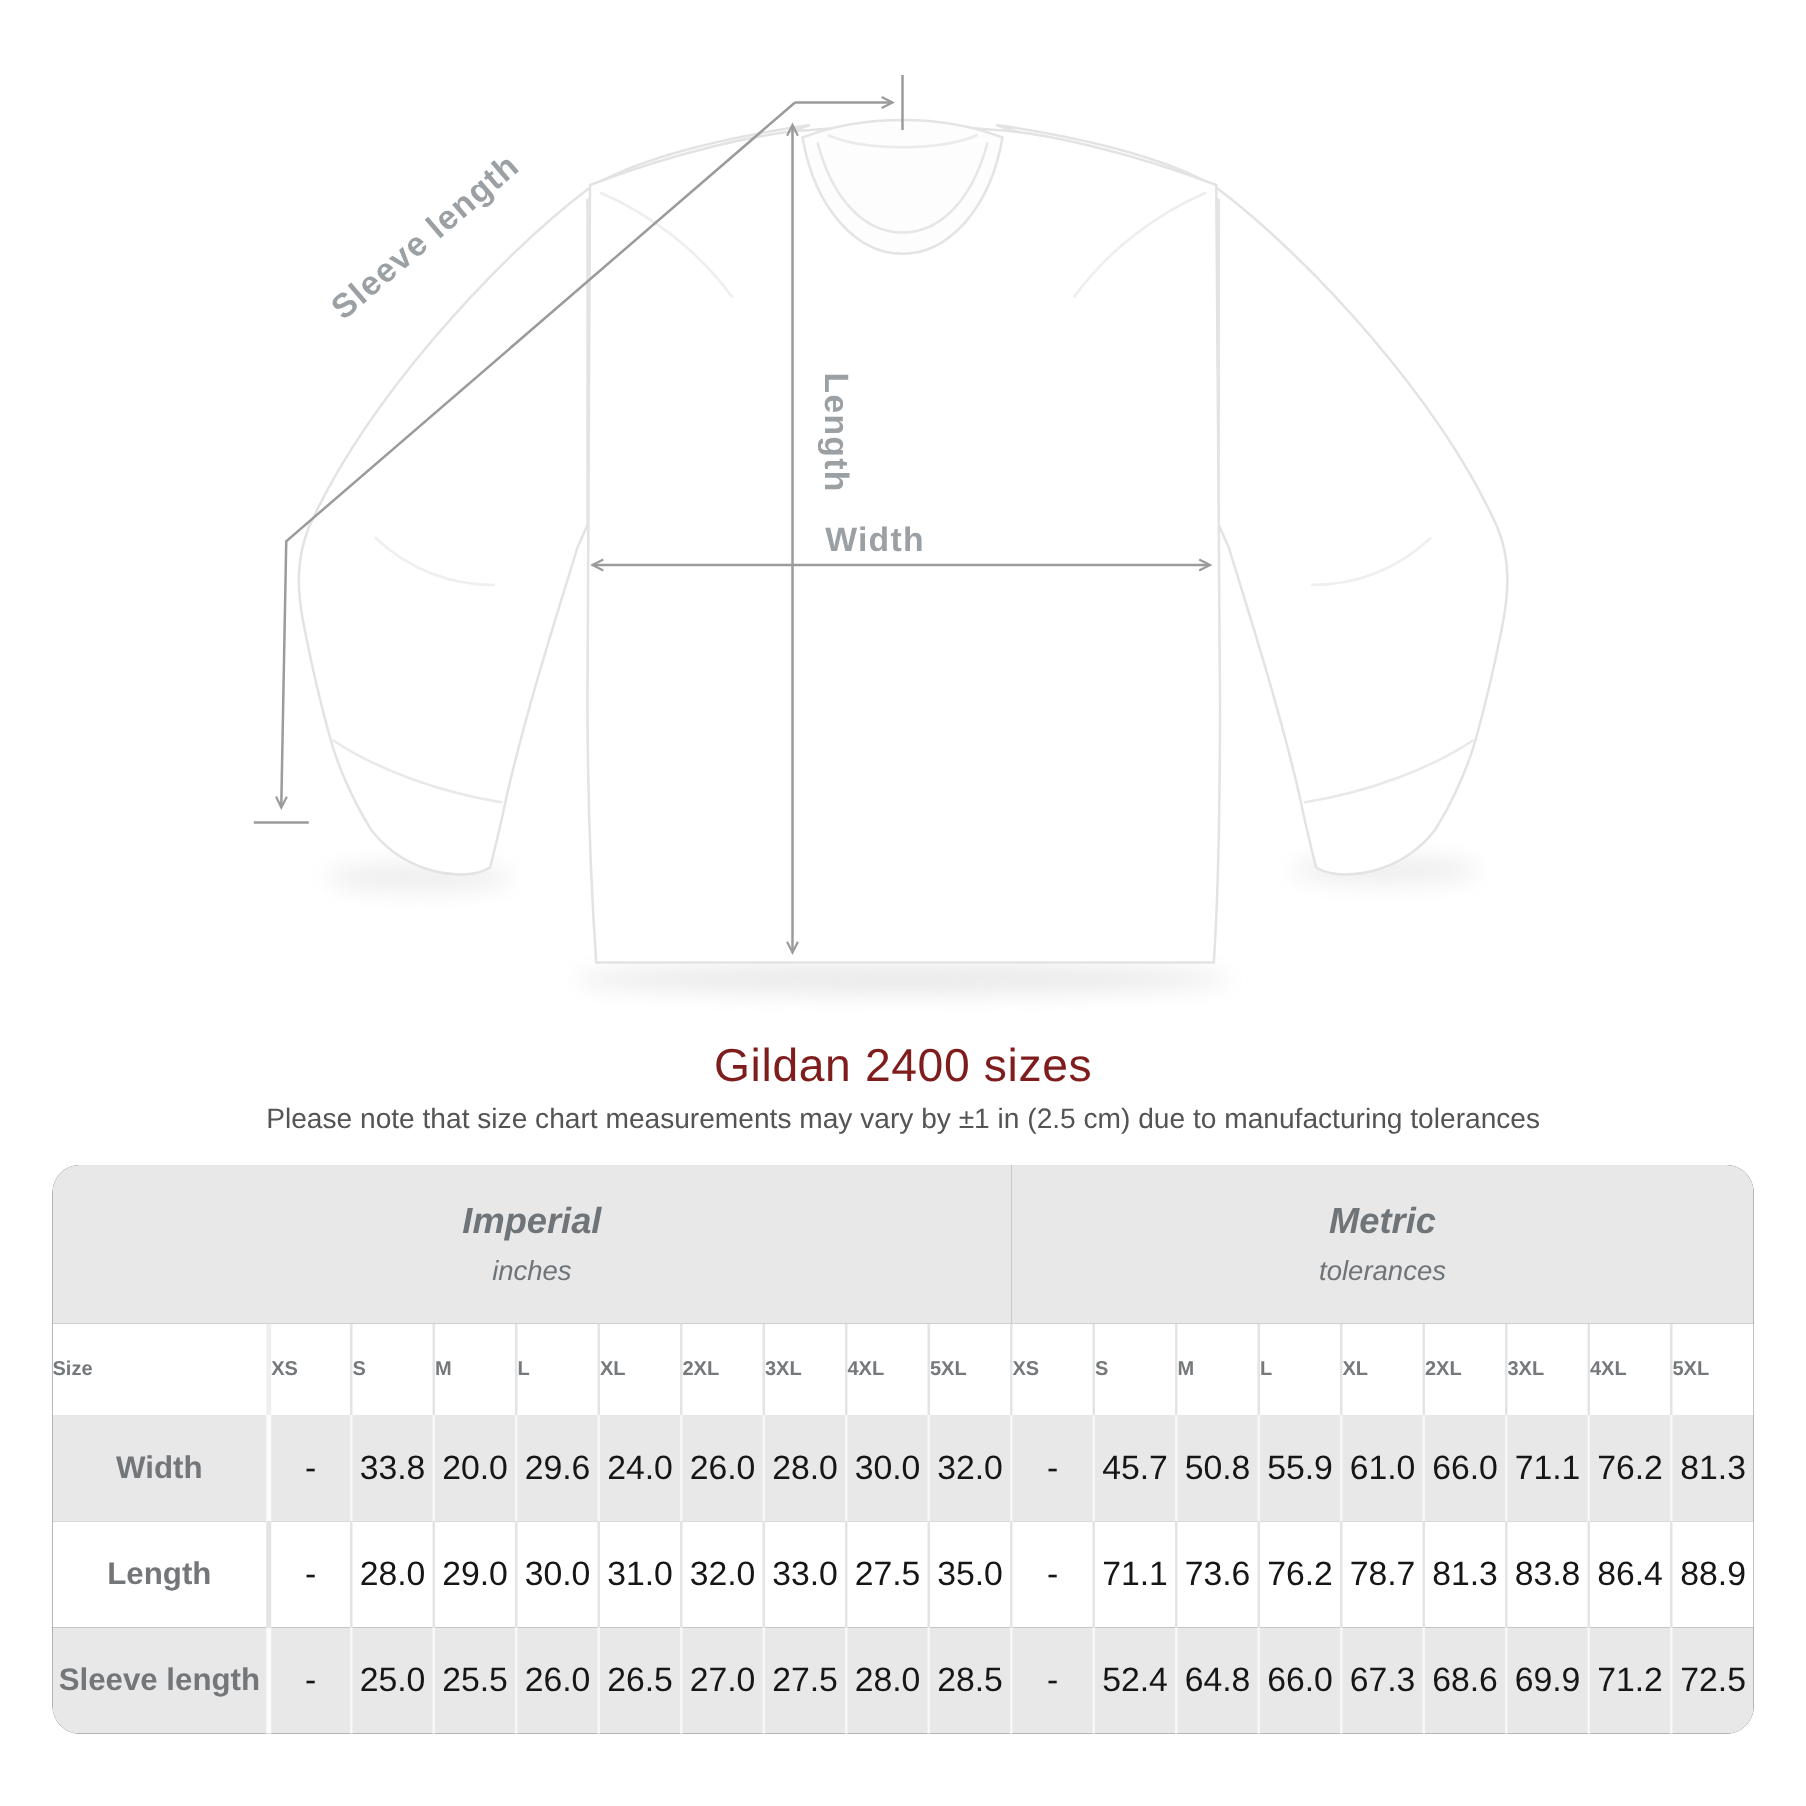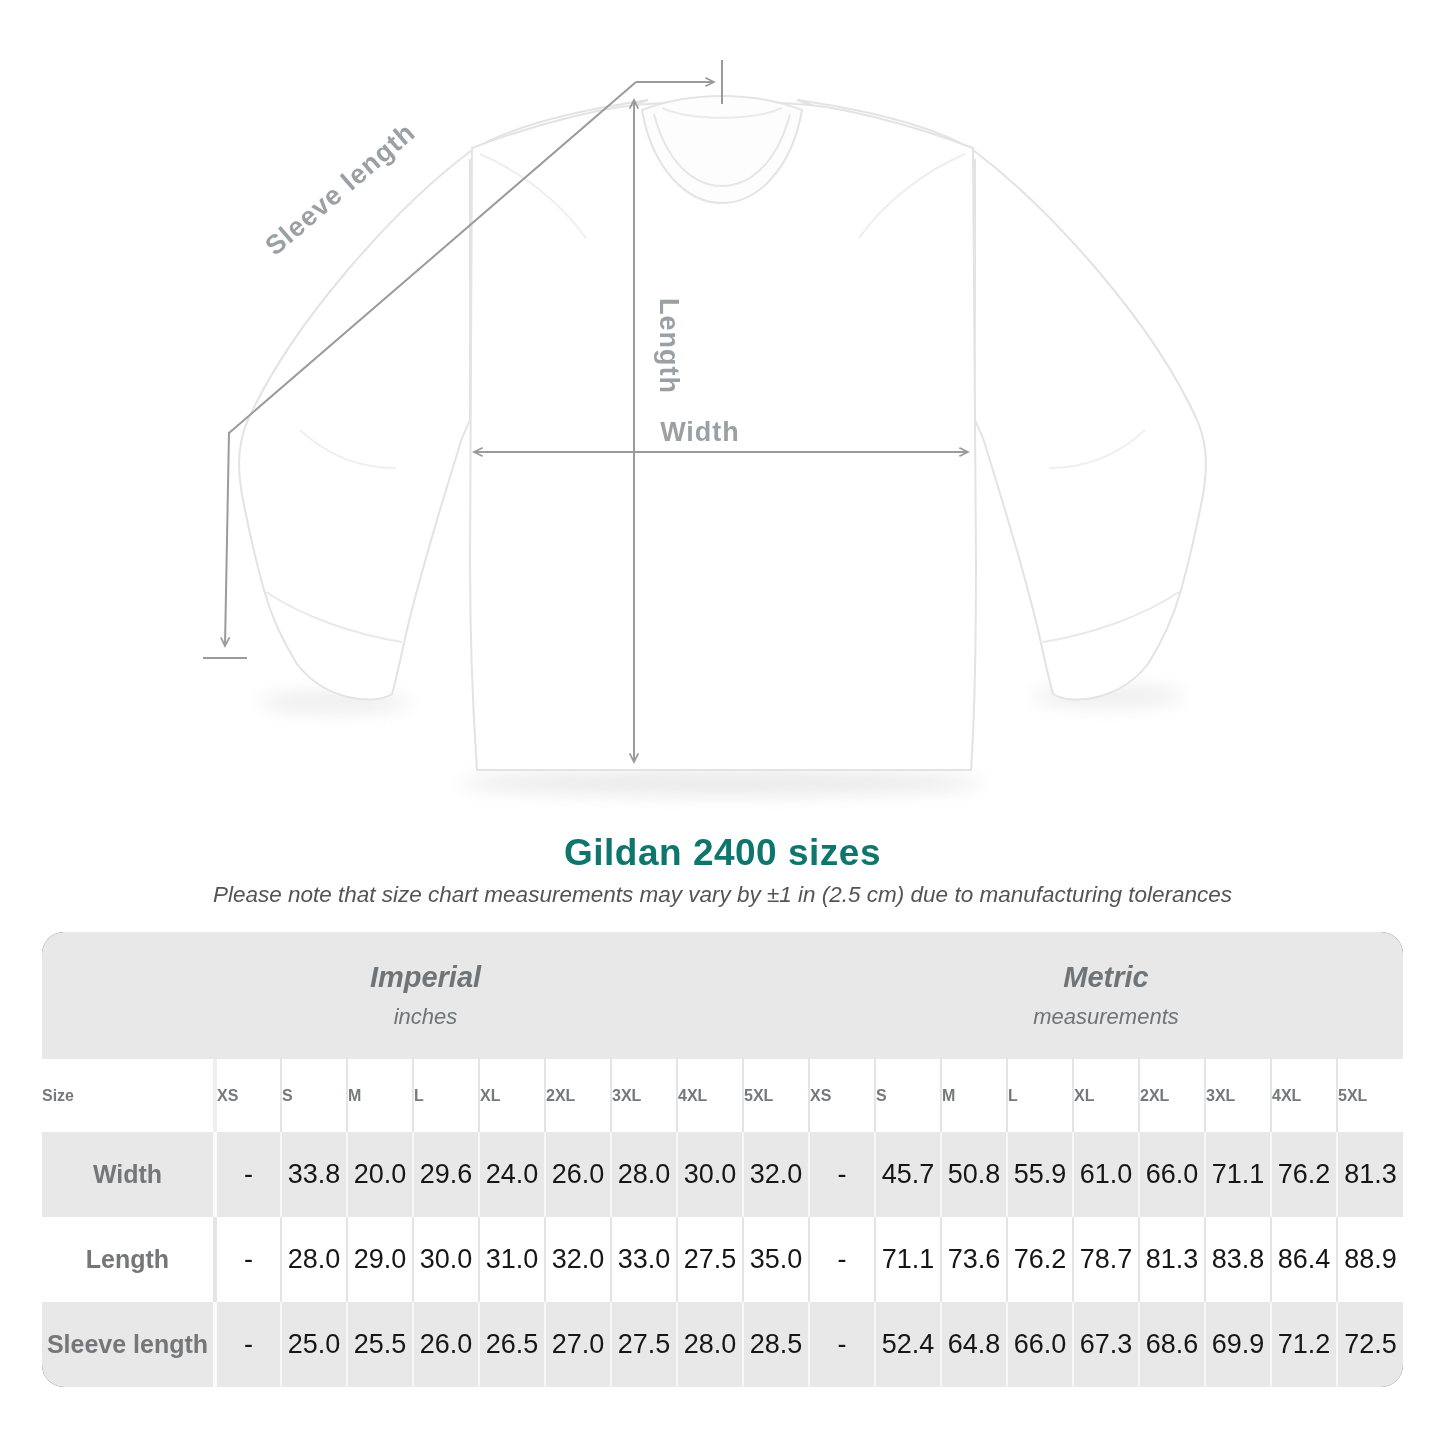--- a/index.html
+++ b/index.html
@@ -6,24 +6,24 @@
   body{
     width:1445px;height:1445px;overflow:hidden;
     font-family:"Liberation Sans","DejaVu Sans",sans-serif;
     -webkit-font-smoothing:antialiased;
   }
   .shirt-area{position:relative;width:1445px;height:822px;}
   .shirt-area svg{display:block;}
 
   .title-block{text-align:center;}
   .page-title{
-    margin:10px 0 8px 0;font-size:37px;font-weight:bold;color:#0f766e;letter-spacing:.5px;
+    margin:10px 0 8px 0;font-size:37px;font-weight:normal;color:#7f1d1d;letter-spacing:.5px;
   }
   .page-subtitle{
-    font-style:italic;font-size:22.5px;color:#545454;margin:0 0 24px 0;
+    font-size:22.5px;color:#545454;margin:0 0 24px 0;
   }
 
   .table-wrap{
     margin:0 42px;border-radius:22px;overflow:hidden;background:#404040;
   }
   table.size-chart{
     width:100%;border-collapse:collapse;table-layout:fixed;
   }
   col.label-col{width:173px;}
   tr.sect-header td{
@@ -153,21 +153,21 @@
       <col span="18">
     </colgroup>
     <tbody>
       <tr class="sect-header">
         <td colspan="10">
           <div class="section-name">Imperial</div>
           <div class="section-unit">inches</div>
         </td>
         <td colspan="9">
           <div class="section-name">Metric</div>
-          <div class="section-unit">measurements</div>
+          <div class="section-unit">tolerances</div>
         </td>
       </tr>
       <tr class="size-row">
         <th>Size</th>
       <th class="first-data">XS</th>
           <th>S</th>
           <th>M</th>
           <th>L</th>
           <th>XL</th>
           <th>2XL</th>

